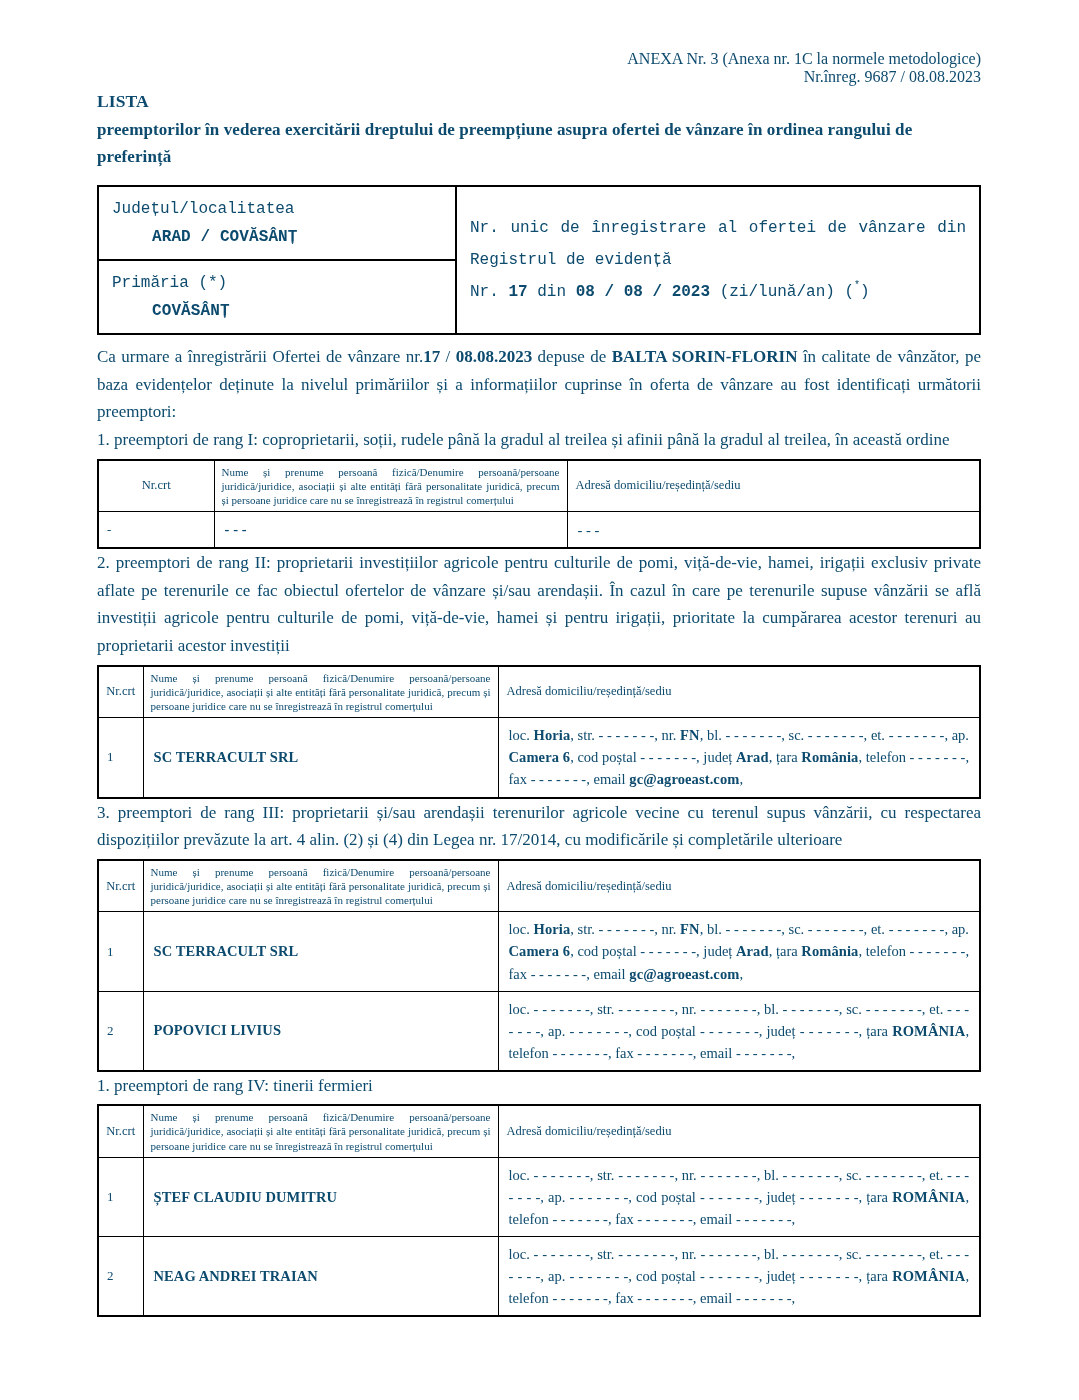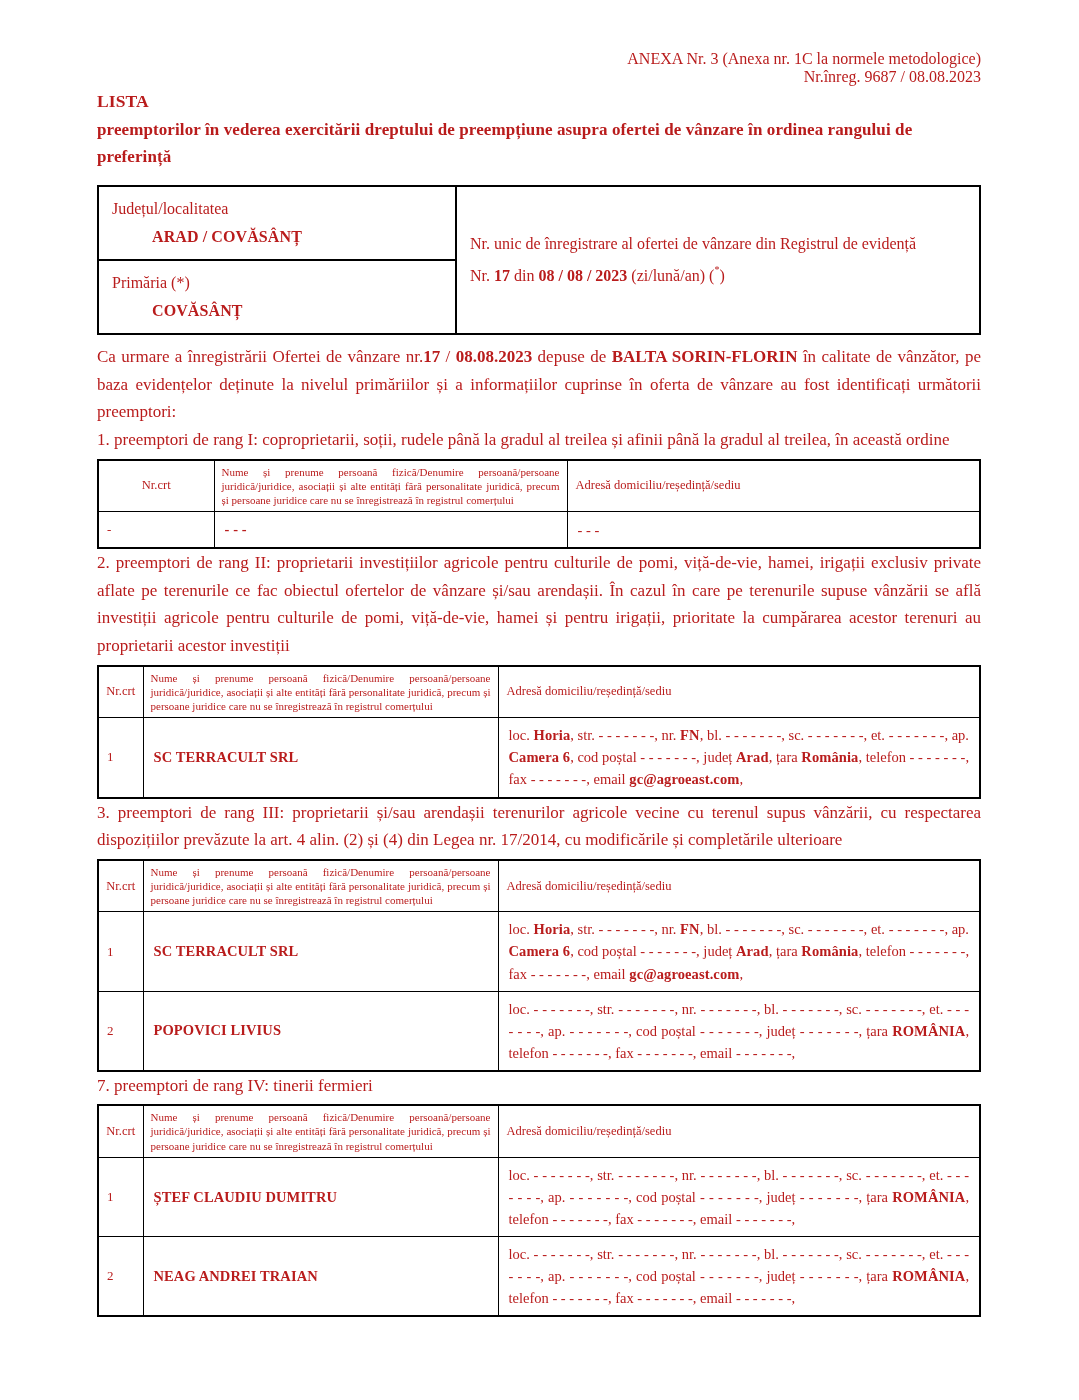--- a/index.html
+++ b/index.html
@@ -1,29 +1,29 @@
 <!DOCTYPE html>
 <html><head>
 <meta charset="utf-8">
 <style>
   * { margin:0; padding:0; box-sizing:border-box; }
   html,body { background:#ffffff; }
   .page {
-    width:1079px; height:1400px; background:#ffffff; color:#b91c1c;
+    width:1079px; height:1400px; background:#ffffff; color:#0c4a6e;
     font-family:"Liberation Serif", serif;
     padding:50px 98px 0 97px; overflow:hidden; position:relative;
   }
   .anexa-line { text-align:right; font-size:16px; }
   .reg-line   { text-align:right; font-size:16px; }
   .doc-title  { text-align:left; font-weight:bold; font-size:17.5px; margin-top:5px; }
   .doc-subtitle { text-align:left; font-weight:bold; font-size:17px; line-height:1.6; margin-top:4px; }
 
   table.info-table {
     width:100%; border-collapse:collapse; margin-top:15px;
-    font-family:Liberation Serif, serif; font-size:16px;
+    font-family:Liberation Mono, monospace; font-size:16px;
   }
   table.info-table td { border:2px solid #000; padding:8px 13px; vertical-align:middle; }
   .info-left { width:358px; }
   .info-left .lbl { line-height:1.75; }
   .info-left .val { line-height:1.75; font-weight:bold;margin-left:40px; }
   .info-right p { text-align:justify; line-height:2.0; }
   .info-right .nr-line { line-height:2.0; }
   .info-right sup { font-size:10px; position:relative; top:-2px; }
 
   .para { font-size:17px; line-height:1.62; text-align:justify; }
@@ -123,21 +123,21 @@
       <td class="c-addr">loc. <b>Horia</b>, str. - - - - - - -, nr. <b>FN</b>, bl. - - - - - - -, sc. - - - - - - -, et. - - - - - - -, ap. <b>Camera 6</b>, cod poștal - - - - - - -, județ <b>Arad</b>, țara <b>România</b>, telefon - - - - - - -, fax - - - - - - -, email <b>gc@agroeast.com</b>,</td>
     </tr>
     <tr>
       <td class="c-nr">2</td>
       <td class="c-name">POPOVICI LIVIUS</td>
       <td class="c-addr">loc. - - - - - - -, str. - - - - - - -, nr. - - - - - - -, bl. - - - - - - -, sc. - - - - - - -, et. - - - - - - -, ap. - - - - - - -, cod poștal - - - - - - -, județ - - - - - - -, țara <b>ROMÂNIA</b>, telefon - - - - - - -, fax - - - - - - -, email - - - - - - -,</td>
     </tr>
   </tbody>
     </table>
 
-  <p class="para sec-follow">7. preemptori de rang IV: tinerii fermieri</p>
+  <p class="para sec-follow">1. preemptori de rang IV: tinerii fermieri</p>
   <table class="ptable">
     <tbody>
         <tr>
       <td class="h-nr w-nr">Nr.crt</td>
       <td class="h-name w-name">Nume și prenume persoană fizică/Denumire persoană/persoane juridică/juridice, asociații și alte entități fără personalitate juridică, precum și persoane juridice care nu se înregistrează în registrul comerțului</td>
       <td class="h-addr">Adresă domiciliu/reședință/sediu</td>
     </tr>
     <tr>
       <td class="c-nr">1</td>
       <td class="c-name">ȘTEF CLAUDIU DUMITRU</td>

